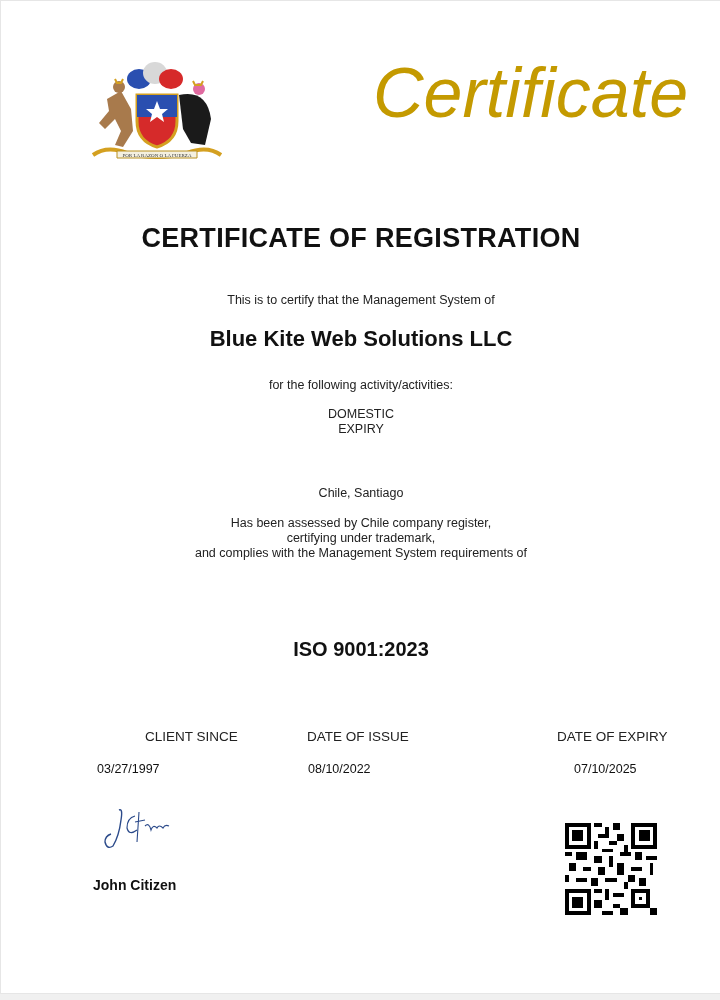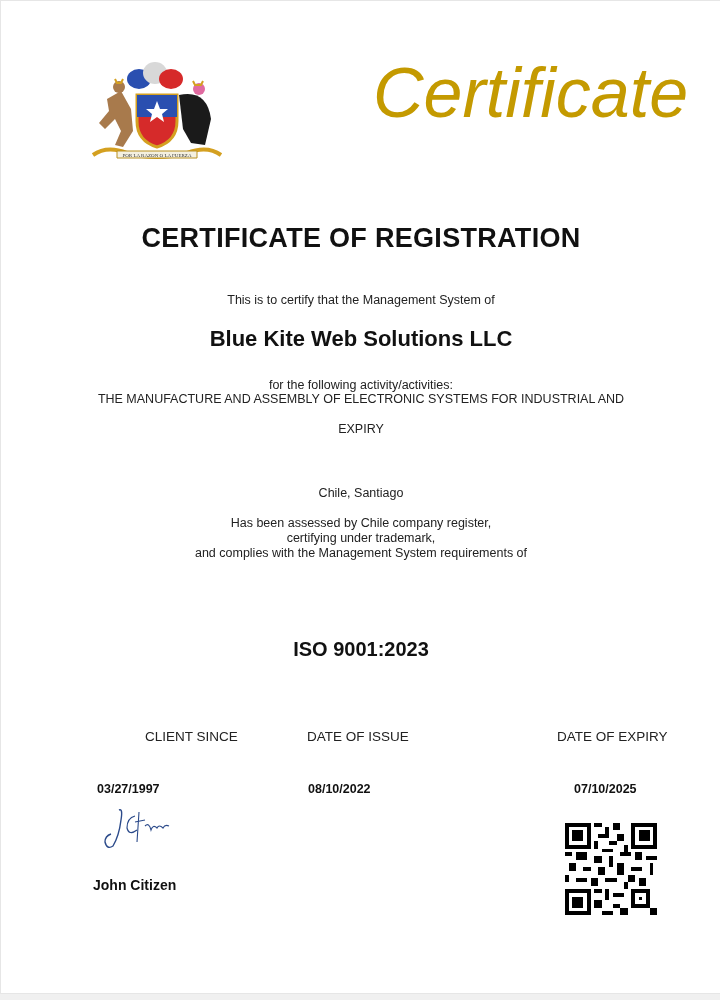--- a/index.html
+++ b/index.html
@@ -17,21 +17,21 @@
   .crest { left: 86px; top: 58px; width: 140px; height: 108px; }
   .script-title {
     left: 372px; top: 52px; font-size: 70px; font-style: italic;
     color: #c49a00; letter-spacing: 0px; line-height: 80px;
   }
   .main-title { top: 196px; font-size: 27px; font-weight: bold; letter-spacing: 0.3px; margin-top: 26px; }
   .small { font-size: 12.5px; color: #222; line-height: 15px; }
   .company { top: 325px; font-size: 22px; font-weight: bold; }
   .iso { top: 637px; font-size: 20px; font-weight: bold; }
   .lbl { font-size: 13.5px; color: #222; }
-  .val { font-size: 12.5px; font-weight: bold; margin-top: 20px; }
+  .val { font-size: 12.5px; font-weight: normal; }
   .signer { left: 92px; top: 876px; font-size: 14px; font-weight: bold; }
   .qr { left: 564px; top: 822px; width: 92px; height: 92px; }
 </style>
 </head>
 <body>
 
 <div class="page">
 
   <svg class="abs crest" viewBox="0 0 140 108">
 
@@ -58,21 +58,21 @@
 
   <div class="abs script-title">Certificate</div>
 
   <div class="abs center main-title">CERTIFICATE OF REGISTRATION</div>
 
   <div class="abs center company">Blue Kite Web Solutions LLC</div>
 
   <div class="abs center small" style="top:292px;">This is to certify that the Management System of</div>
 
   <div class="abs center small" style="top:377px;">for the following activity/activities:</div>
-  <div class="abs center small" style="top:391px;">THE MANUFACTURE AND ASSEMBLY OF ELECTRONIC SYSTEMS FOR INDUSTRIAL AND</div>
+  <div class="abs center small" style="top:406px;">DOMESTIC</div>
   <div class="abs center small" style="top:421px;">EXPIRY</div>
 
   <div class="abs center small" style="top:485px;">Chile, Santiago</div>
 
   <div class="abs center small" style="top:515px;">Has been assessed by Chile company register,</div>
   <div class="abs center small" style="top:545px;">and complies with the Management System requirements of</div>
   <div class="abs center small" style="top:530px;">certifying under trademark,</div>
 
   <div class="abs center iso">ISO 9001:2023</div>
 

